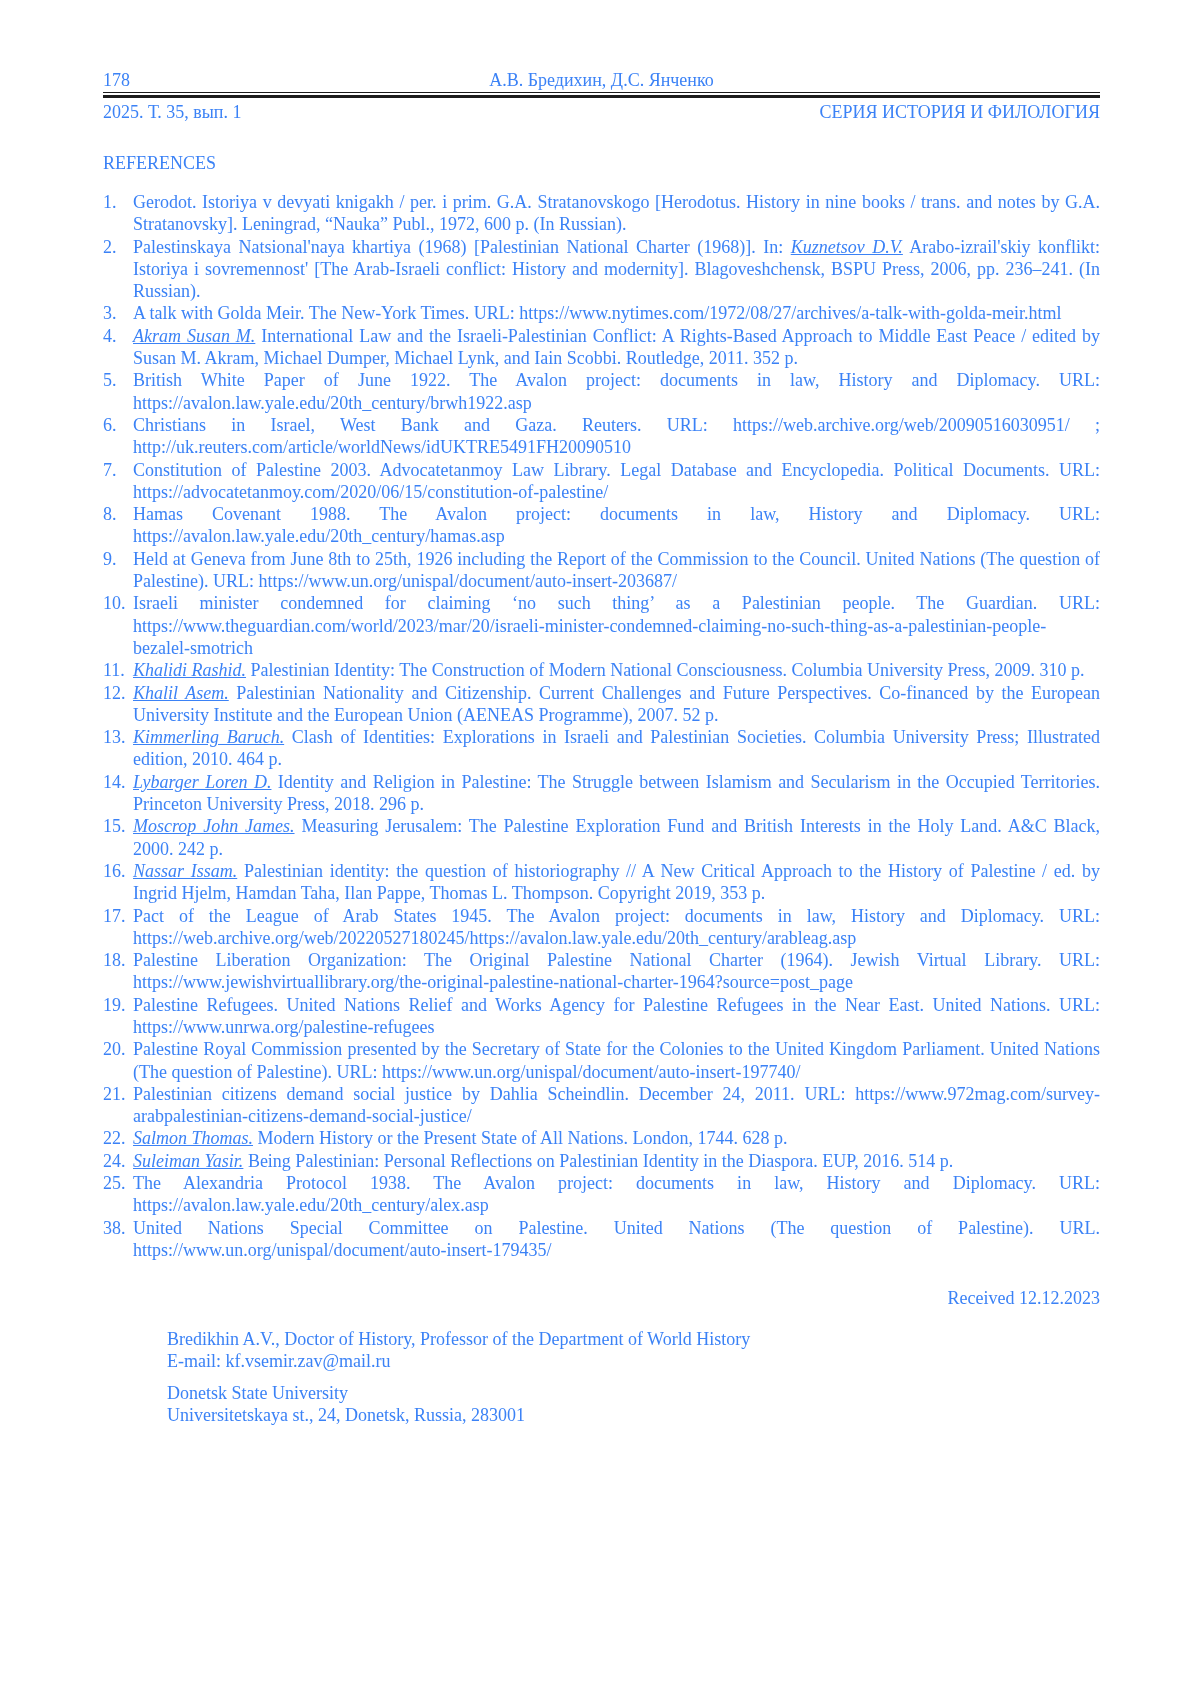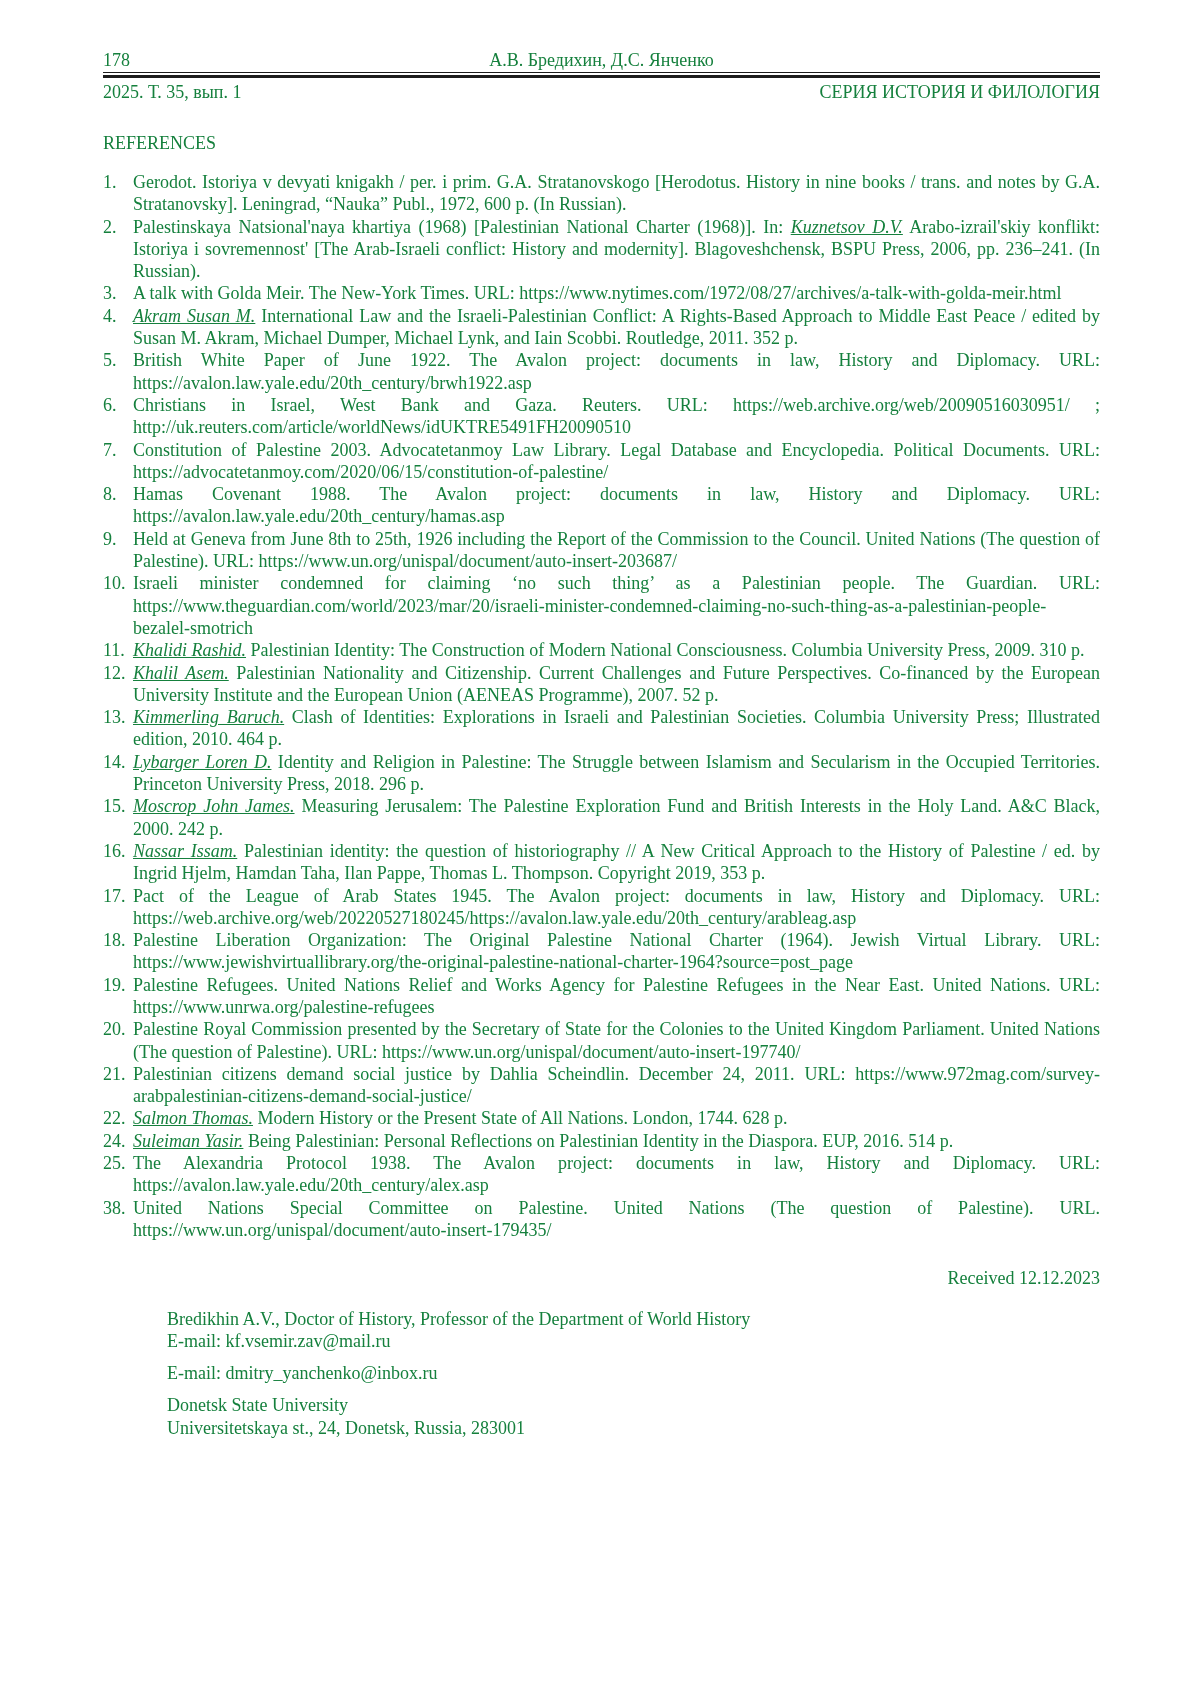--- a/index.html
+++ b/index.html
@@ -6,24 +6,24 @@
     margin: 0;
     padding: 0;
     background: #ffffff;
   }
   .page {
     position: relative;
     width: 1200px;
     height: 1698px;
     box-sizing: border-box;
     background: #ffffff;
-    color: #15803d;
+    color: #3b82f6;
     font-family: "Liberation Serif", "DejaVu Serif", serif;
     font-size: 18px;
-    padding: 50px 100px 0 103px;
+    padding: 70px 100px 0 103px;
     overflow: hidden;
   }
   
   .hrow1 {
     position: relative;
     line-height: 20px;
     text-align: center;
   }
   .pgnum {
     position: absolute;
@@ -135,21 +135,20 @@
     </div>
 
   <div class="received">Received 12.12.2023</div>
 
   <div class="authors-info">
       <div class="author-group">
         <div class="info-line">Bredikhin A.V., Doctor of History, Professor of the Department of World History</div>
         <div class="info-line">E-mail: kf.vsemir.zav@mail.ru</div>
       </div>
       <div class="author-group">
-        <div class="info-line">E-mail: dmitry_yanchenko@inbox.ru</div>
       </div>
       <div class="author-group">
         <div class="info-line">Donetsk State University</div>
         <div class="info-line">Universitetskaya st., 24, Donetsk, Russia, 283001</div>
       </div>
     </div>
 
 </div>
 
 </body></html>

